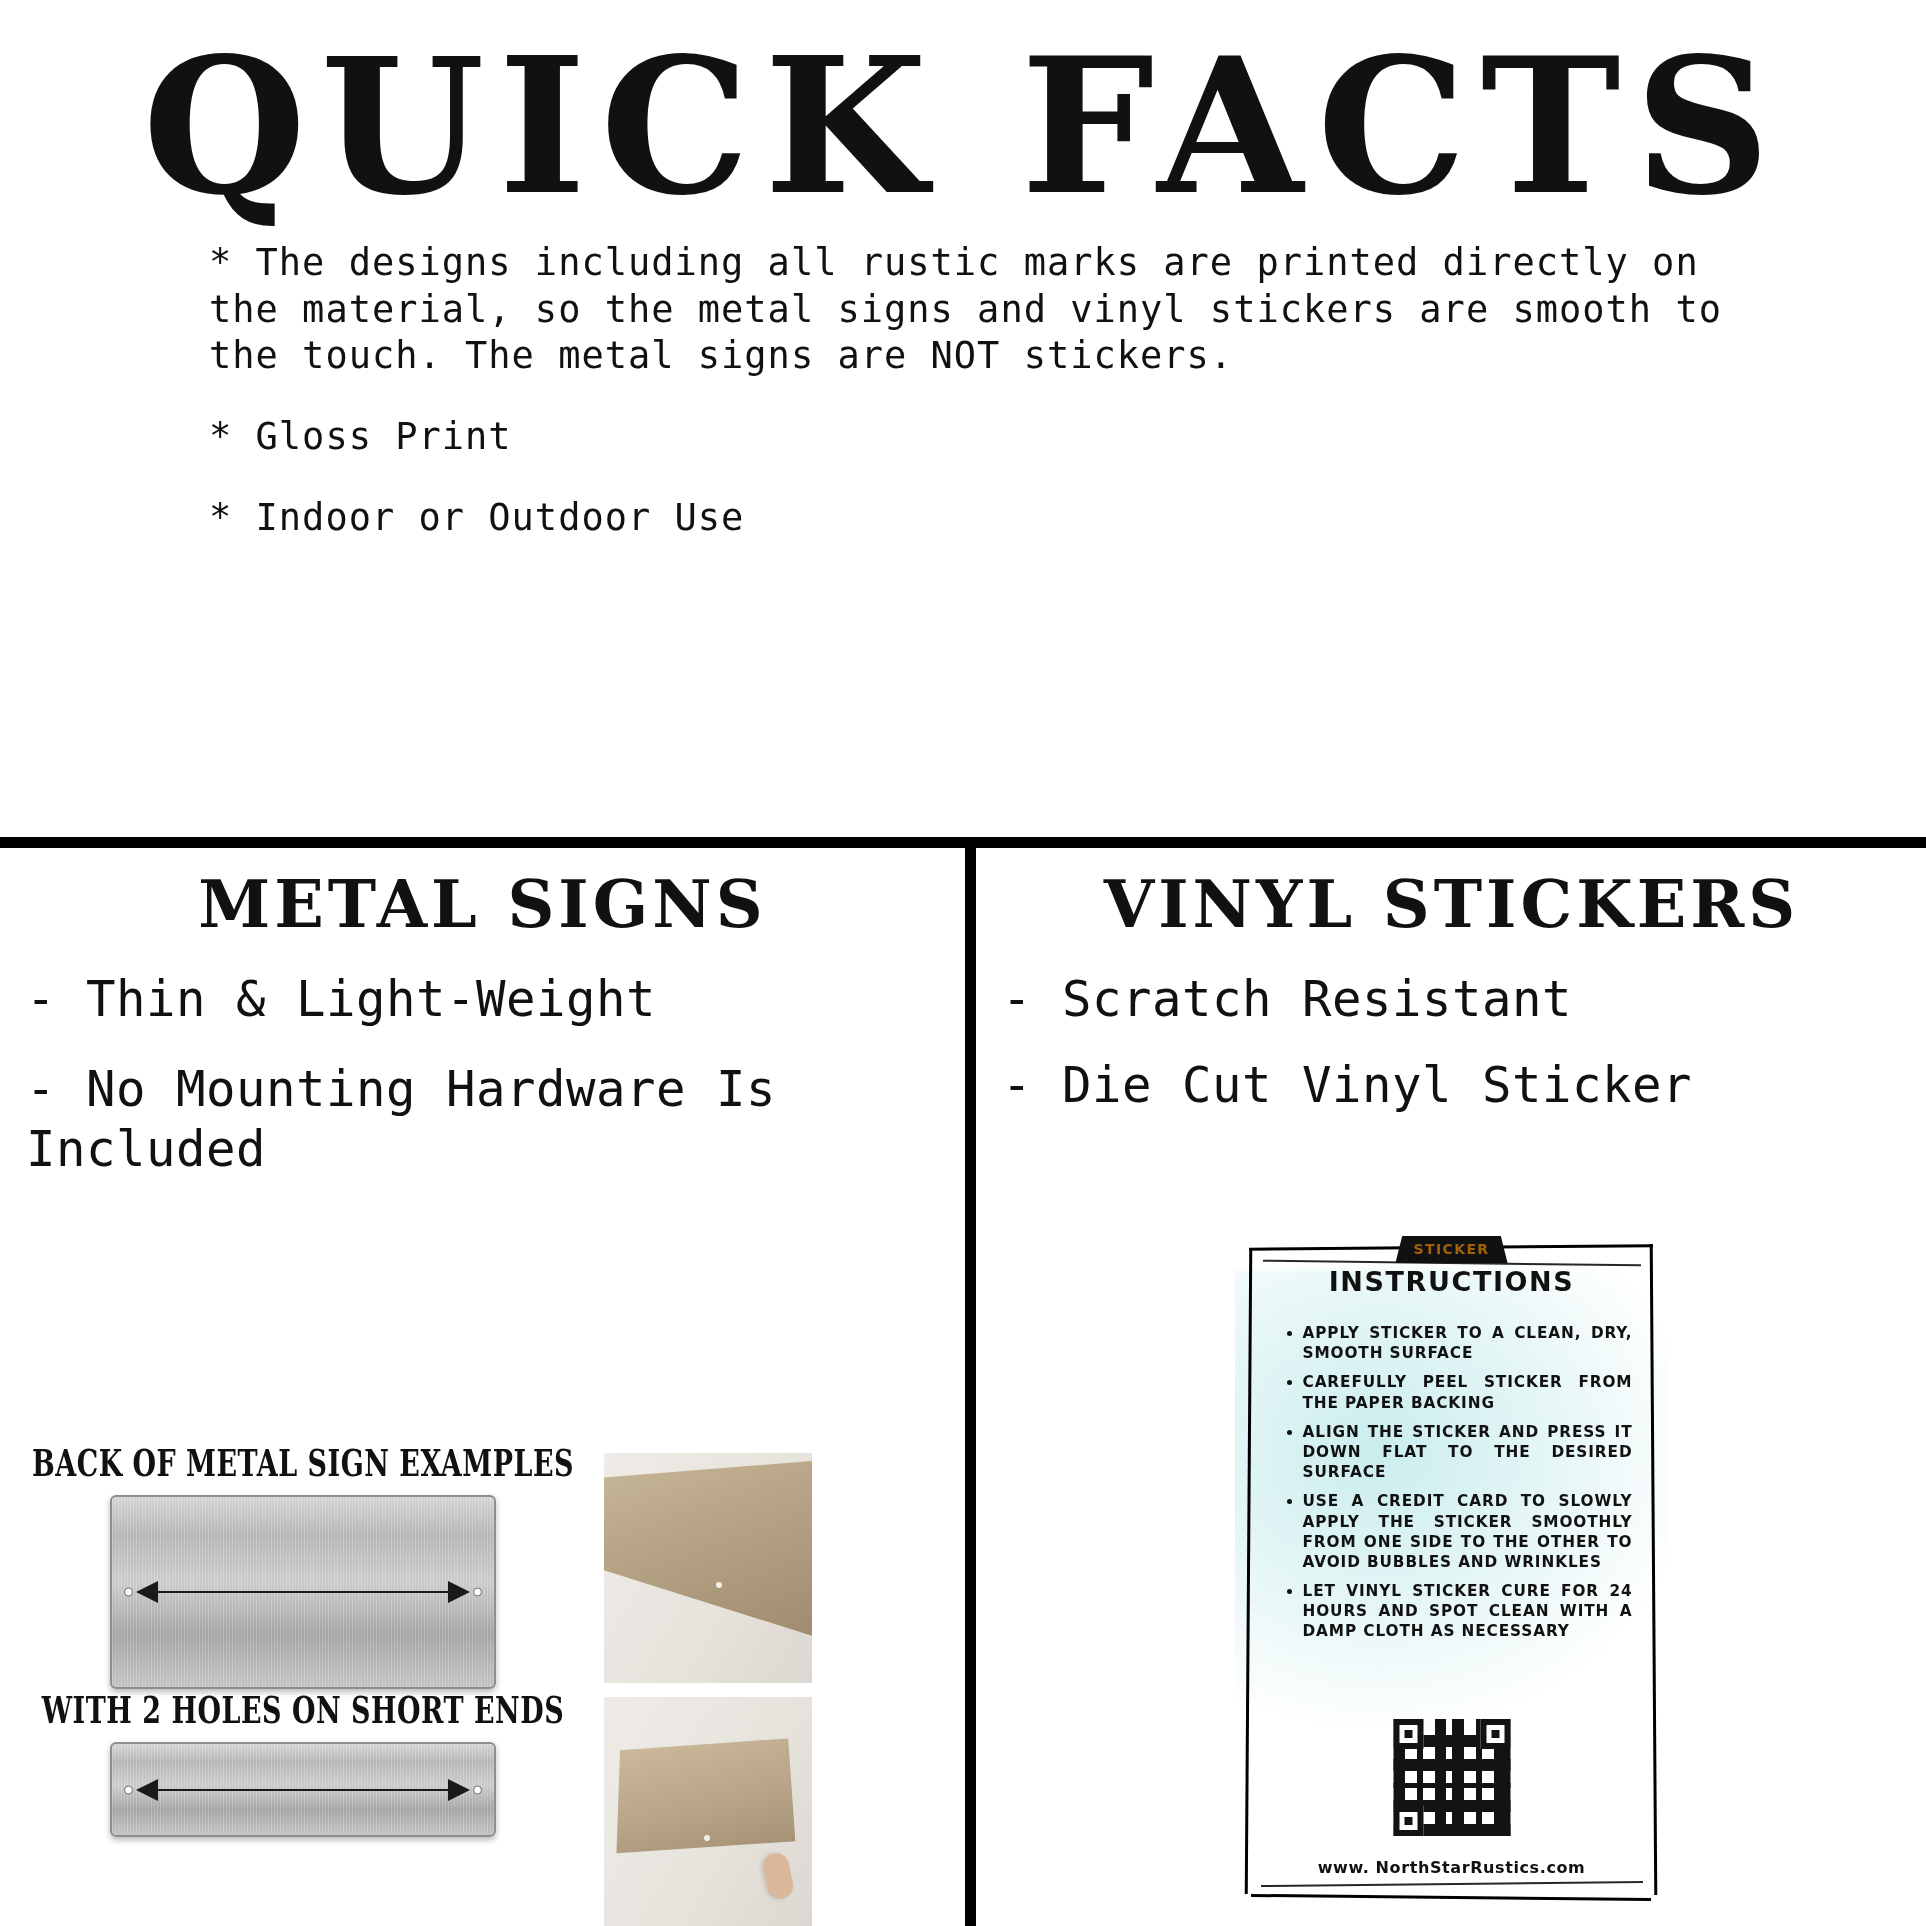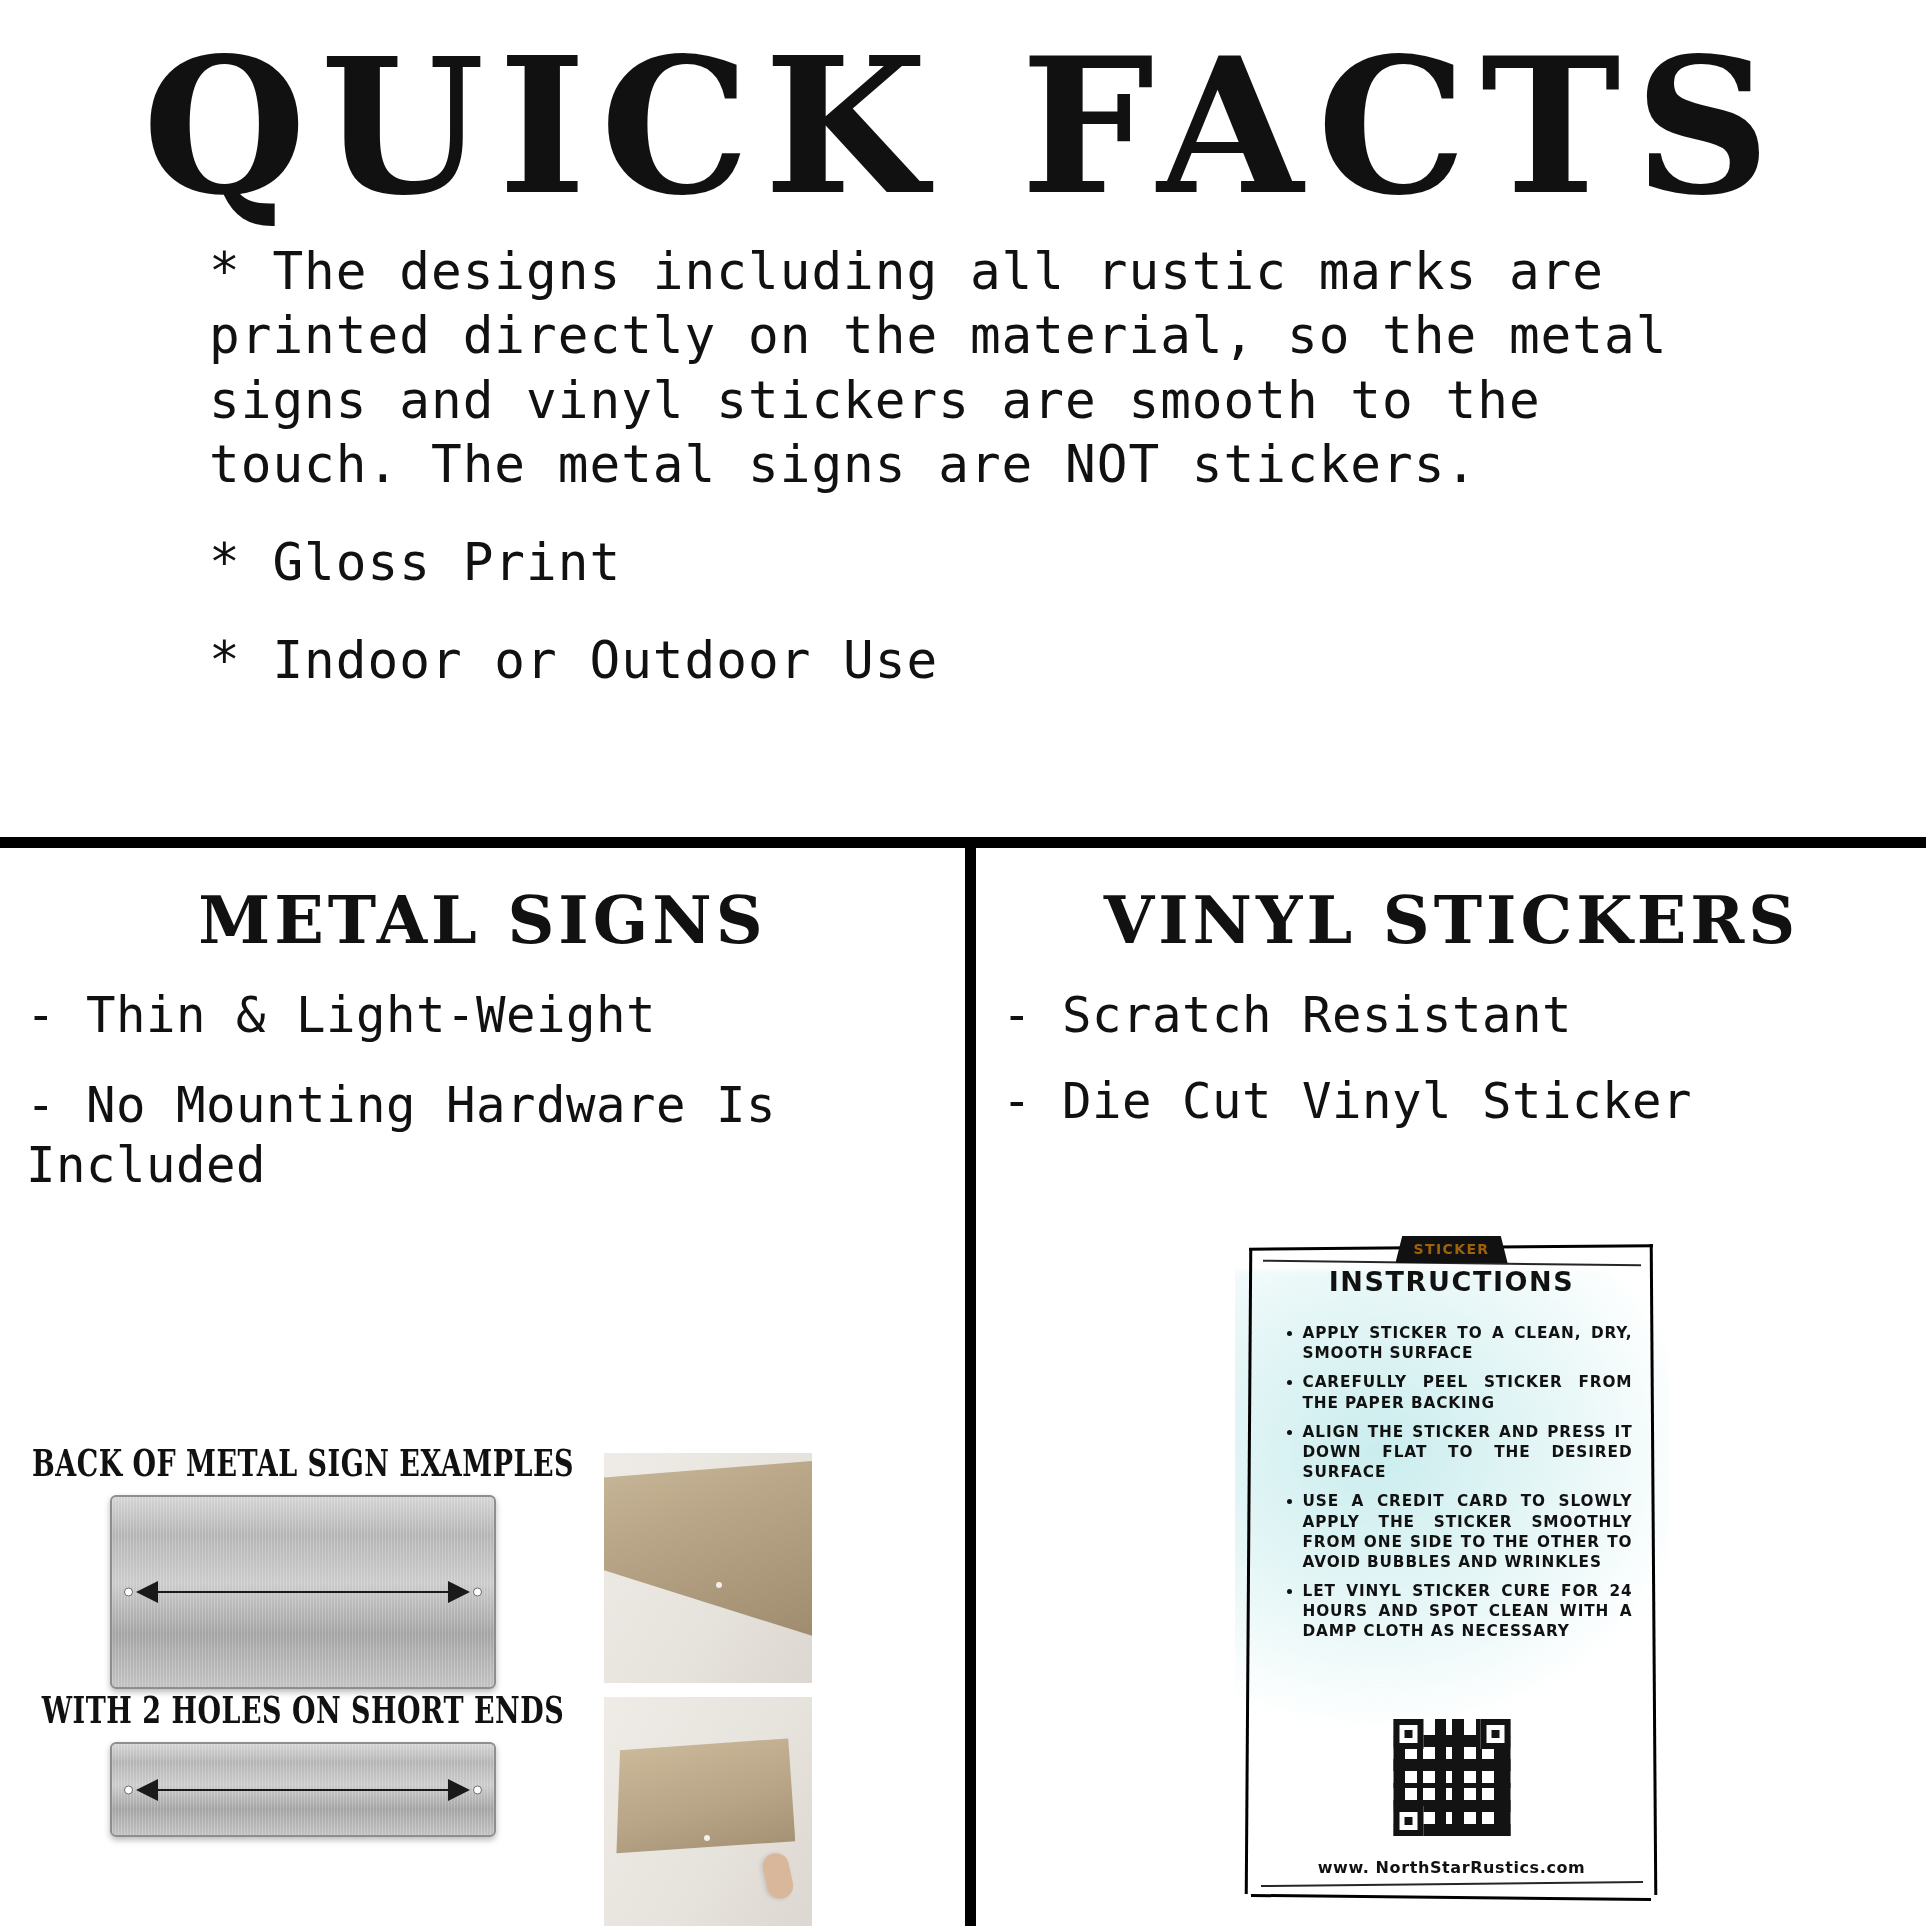--- a/index.html
+++ b/index.html
@@ -33,21 +33,21 @@
     text-align: center;
     line-height: 1.15;
     margin: 18px 0 6px 0;
     white-space: nowrap;
   }
   .facts {
     padding: 0 149px 0 173px;
   }
   .fact {
     font-family: "DejaVu Sans Mono", monospace;
-    font-size: 51px;
+    font-size: 37px;
     line-height: 1.26;
     letter-spacing: 1px;
     margin-bottom: 34px;
   }
   .fact.long { text-align: left; }
 
   .hr-main {
     height: 11px;
     background: #000;
     width: 100%;
@@ -55,21 +55,21 @@
 
   
   .bottom {
     position: relative;
     flex: 1;
     display: flex;
   }
   .col {
     position: relative;
     height: 100%;
-    padding: 22px 26px 0 26px;
+    padding: 6px 26px 0 26px;
   }
   .col-left { width: 965px; }
   .col-right { flex: 1; }
   .vdiv {
     width: 11px;
     background: #000;
     height: 100%;
   }
   .col-title {
     font-family: "DejaVu Serif", serif;

